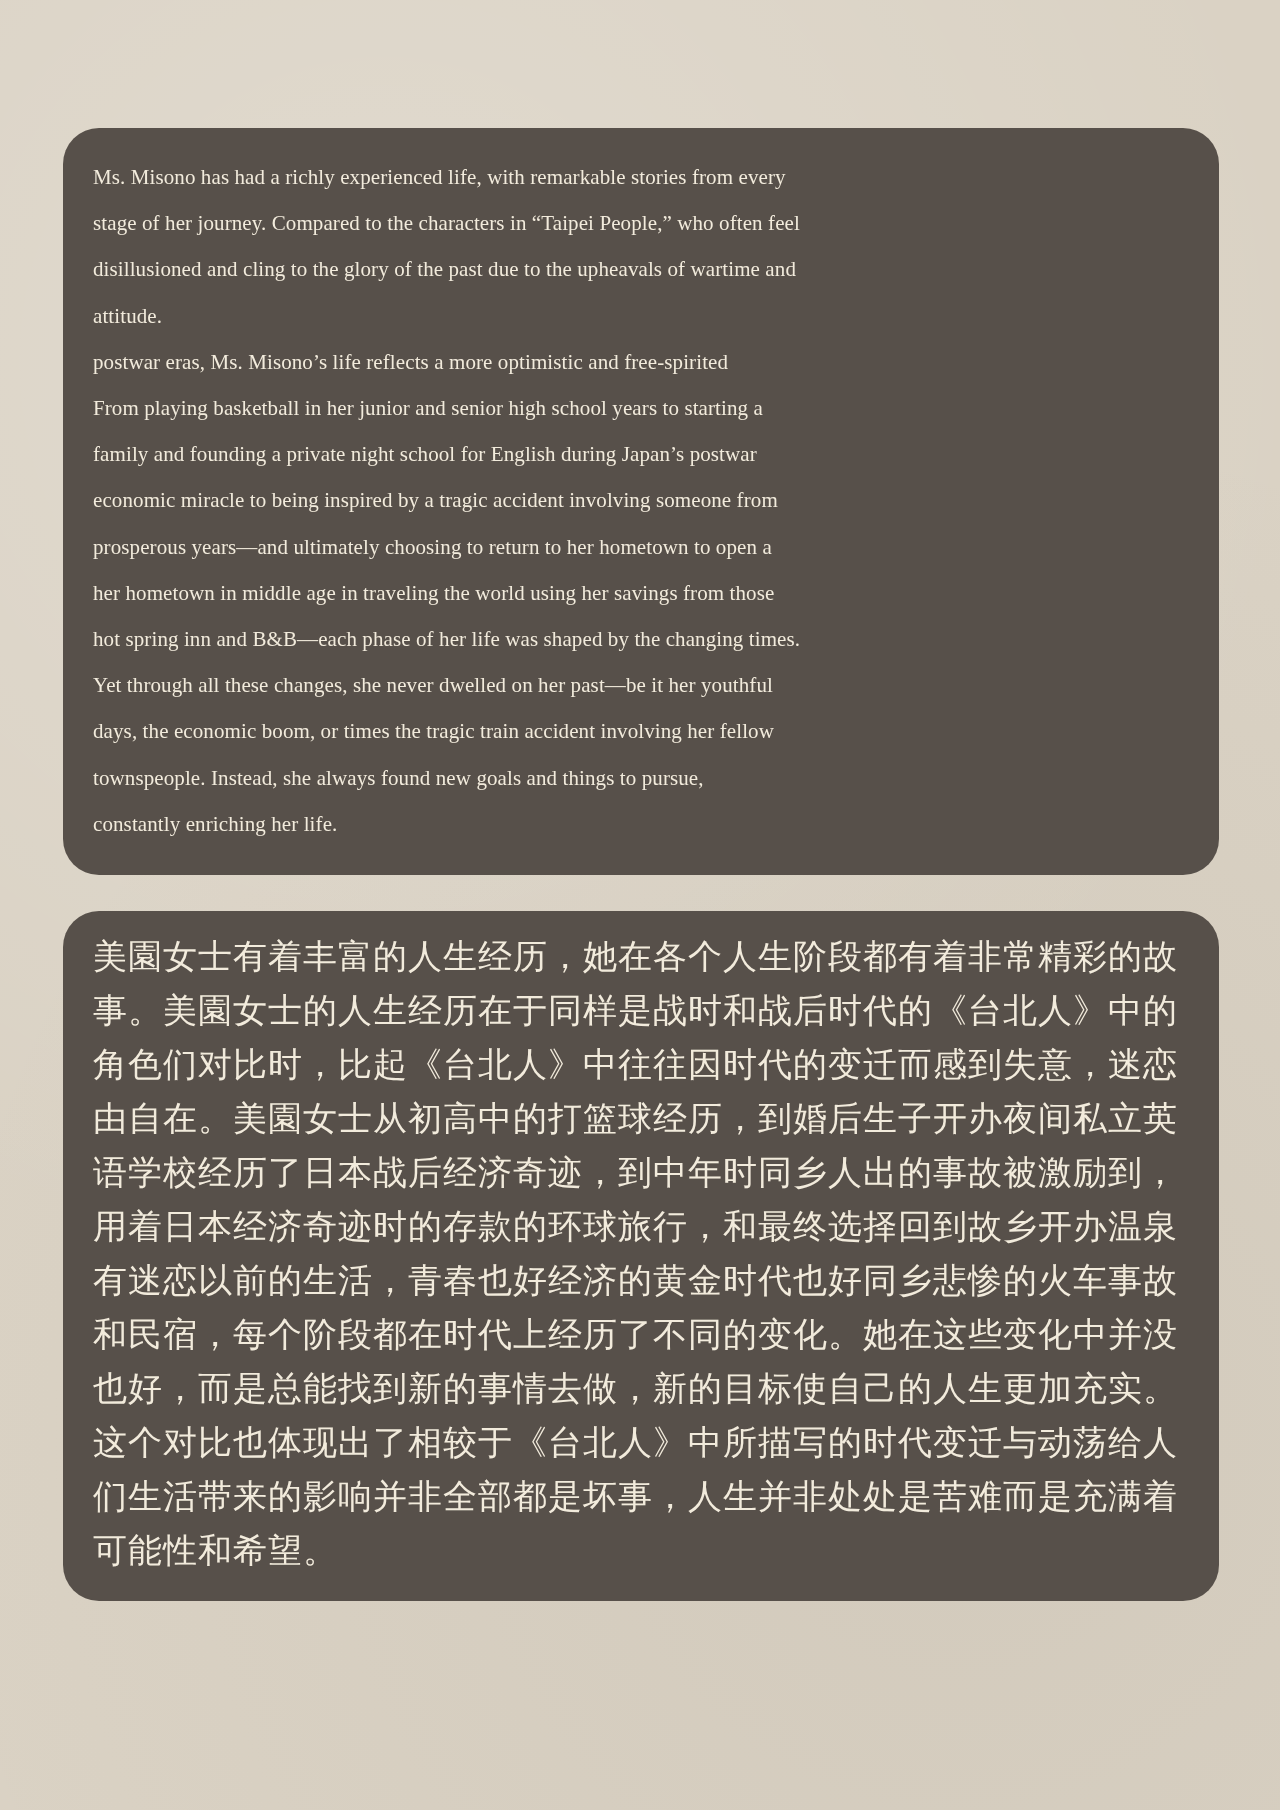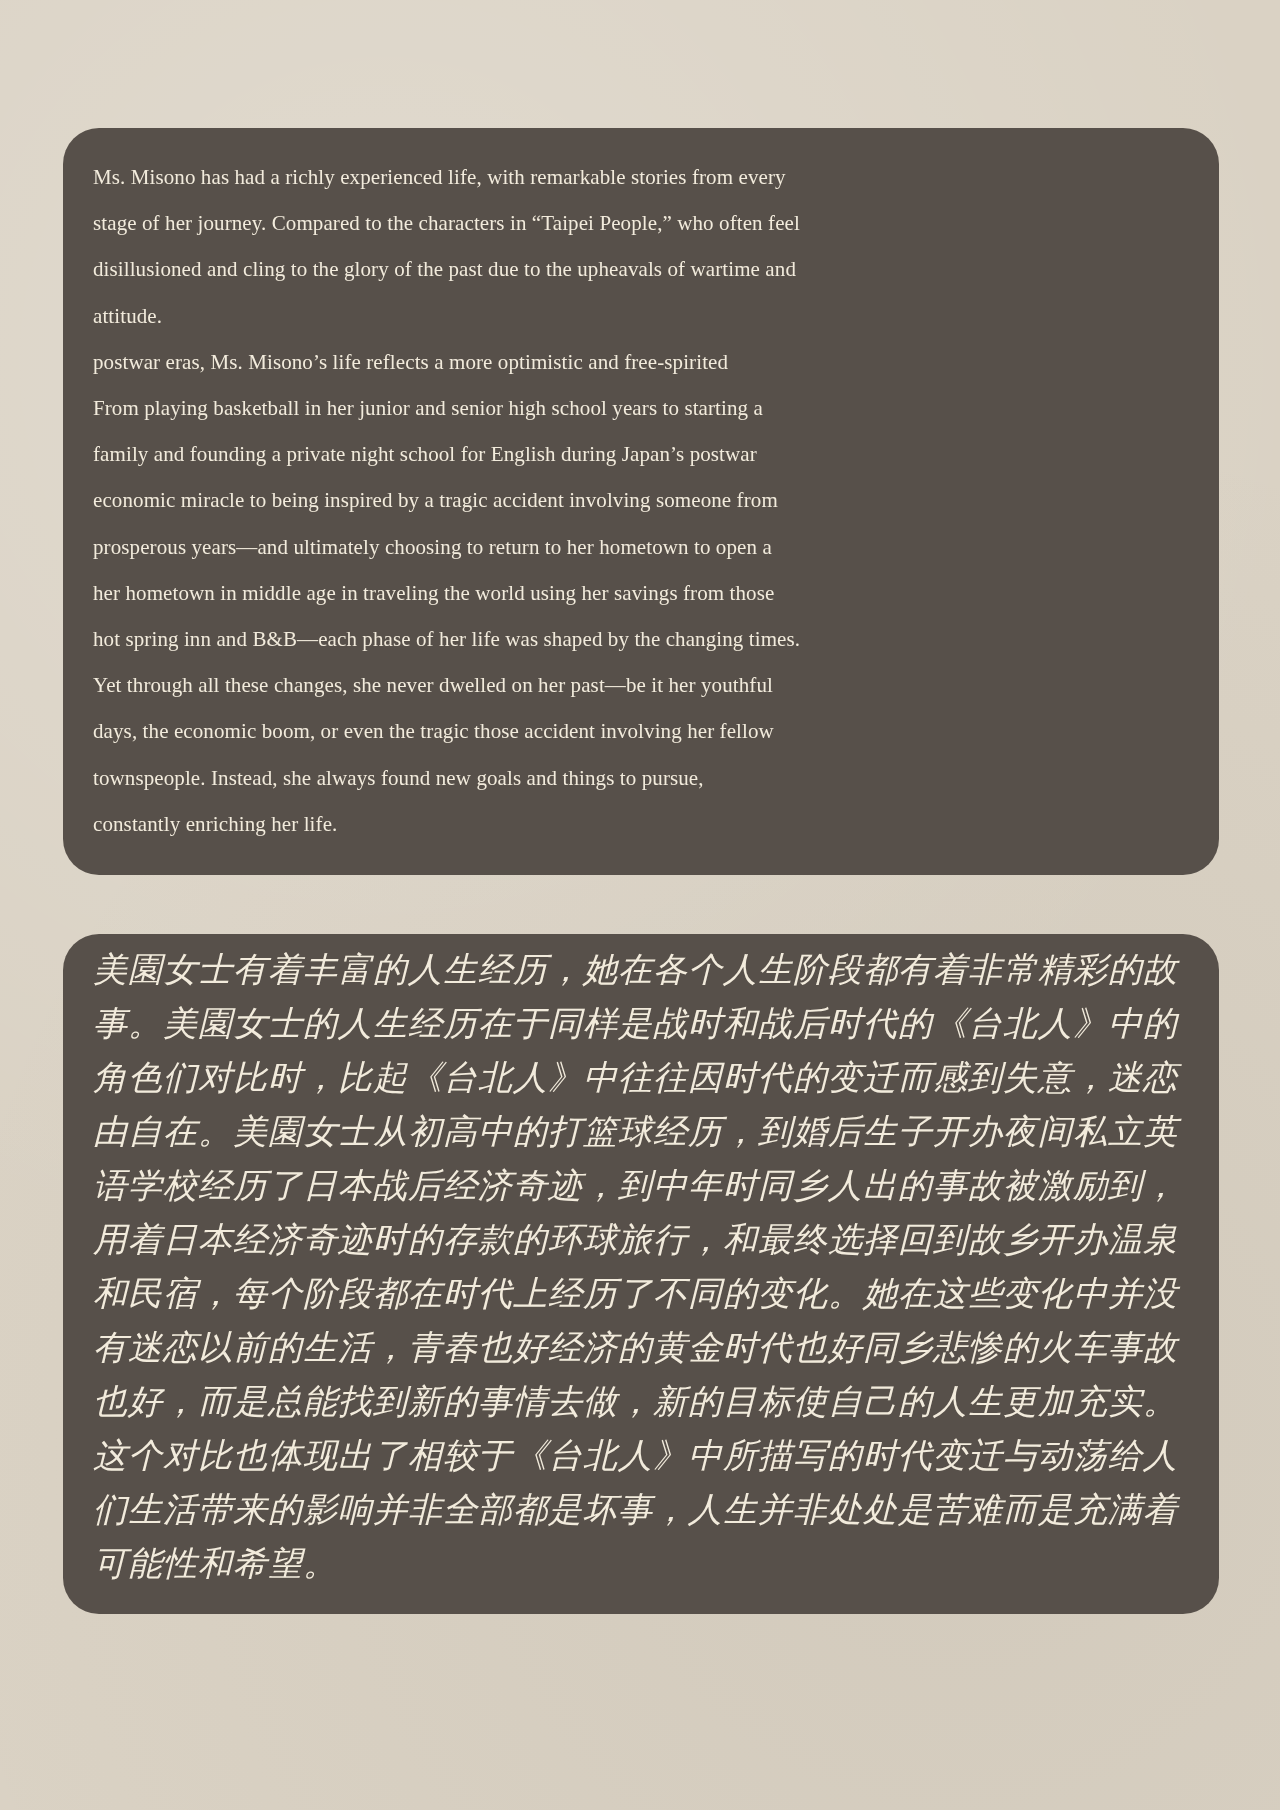--- a/index.html
+++ b/index.html
@@ -22,23 +22,22 @@
     margin-left: 63px;
     background: #57504A;
     border-radius: 36px;
     color: #F2EBDC;
   }
   .card-english {
     margin-top: 128px;
     padding: 26px 34px 28px 30px;
   }
   .card-chinese {
-    margin-top: 59px;
-    padding: 8px 30px 24px 30px;
-    font-style: italic;
+    margin-top: 36px;
+    padding: 18px 30px 24px 30px;
   }
   .english-text .line {
     font-family: "Liberation Serif", serif;
     font-size: 21px;
     line-height: 46.2px;
     letter-spacing: 0.1px;
     white-space: nowrap;
   }
   .chinese-text .line {
     font-family: "Liberation Sans", sans-serif;
@@ -61,34 +60,34 @@
       <div class="line">disillusioned and cling to the glory of the past due to the upheavals of wartime and</div>
       <div class="line">attitude.</div>
       <div class="line">postwar eras, Ms. Misono’s life reflects a more optimistic and free-spirited</div>
       <div class="line">From playing basketball in her junior and senior high school years to starting a</div>
       <div class="line">family and founding a private night school for English during Japan’s postwar</div>
       <div class="line">economic miracle to being inspired by a tragic accident involving someone from</div>
       <div class="line">prosperous years—and ultimately choosing to return to her hometown to open a</div>
       <div class="line">her hometown in middle age in traveling the world using her savings from those</div>
       <div class="line">hot spring inn and B&amp;B—each phase of her life was shaped by the changing times.</div>
       <div class="line">Yet through all these changes, she never dwelled on her past—be it her youthful</div>
-      <div class="line">days, the economic boom, or even the tragic those accident involving her fellow</div>
+      <div class="line">days, the economic boom, or times the tragic train accident involving her fellow</div>
       <div class="line">townspeople. Instead, she always found new goals and things to pursue,</div>
       <div class="line">constantly enriching her life.</div>
     </div>
 </section>
 
 <section class="card card-chinese">
   <div class="chinese-text">
       <div class="line">美園女士有着丰富的人生经历，她在各个人生阶段都有着非常精彩的故</div>
       <div class="line">事。美園女士的人生经历在于同样是战时和战后时代的《台北人》中的</div>
       <div class="line">角色们对比时，比起《台北人》中往往因时代的变迁而感到失意，迷恋</div>
       <div class="line">由自在。美園女士从初高中的打篮球经历，到婚后生子开办夜间私立英</div>
       <div class="line">语学校经历了日本战后经济奇迹，到中年时同乡人出的事故被激励到，</div>
       <div class="line">用着日本经济奇迹时的存款的环球旅行，和最终选择回到故乡开办温泉</div>
+      <div class="line">有迷恋以前的生活，青春也好经济的黄金时代也好同乡悲惨的火车事故</div>
       <div class="line">和民宿，每个阶段都在时代上经历了不同的变化。她在这些变化中并没</div>
-      <div class="line">有迷恋以前的生活，青春也好经济的黄金时代也好同乡悲惨的火车事故</div>
       <div class="line">也好，而是总能找到新的事情去做，新的目标使自己的人生更加充实。</div>
       <div class="line">这个对比也体现出了相较于《台北人》中所描写的时代变迁与动荡给人</div>
       <div class="line">们生活带来的影响并非全部都是坏事，人生并非处处是苦难而是充满着</div>
       <div class="line">可能性和希望。</div>
     </div>
 </section>
 
 </body></html>

